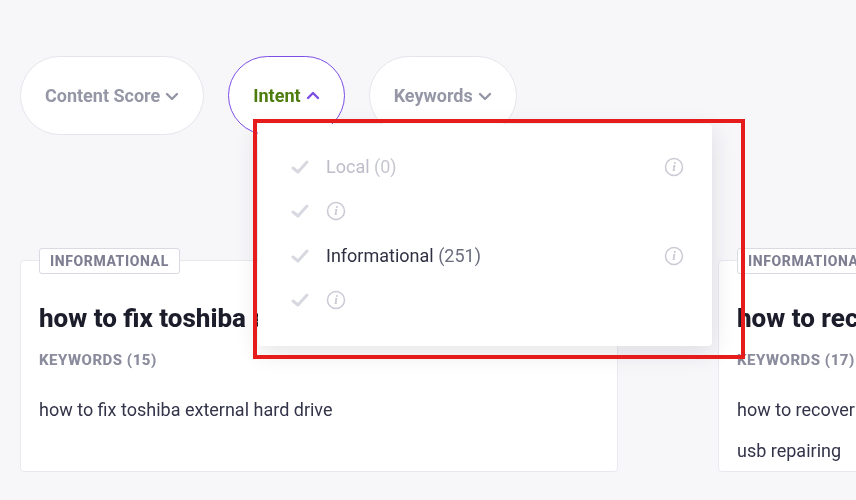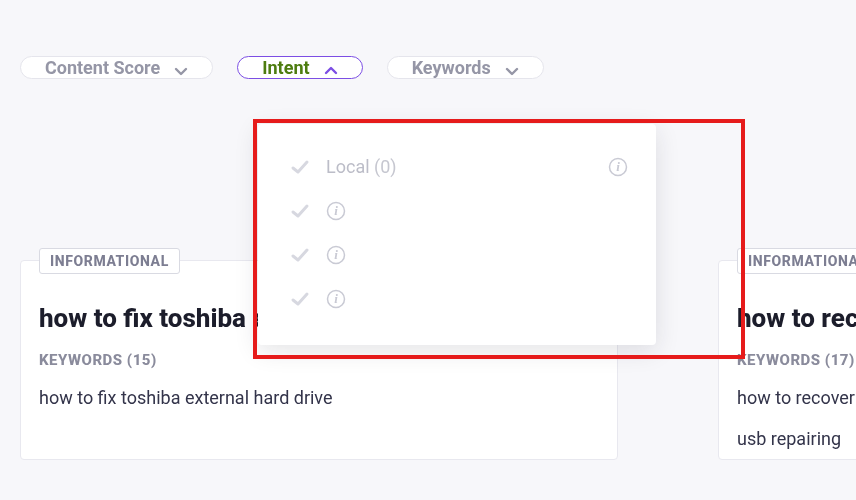--- a/index.html
+++ b/index.html
@@ -13,24 +13,24 @@
     }
     .filter-bar {
       display: flex;
       gap: 24px;
       padding: 56px 0 0 20px;
     }
     .pill {
       background: #ffffff;
       border: 1px solid #e5e5ec;
       border-radius: 999px;
-      padding: 0 24px;
+      padding: 28px 24px;
       display: inline-flex;
-      align-items: flex-end;
-      gap: 14px;
+      align-items: center;
+      gap: 5px;
       cursor: pointer;
       white-space: nowrap;
     }
     .pill-label {
       font-size: 18px;
       font-weight: 700;
       color: #9596a6;
     }
     .pill-active {
       border: 1.5px solid #7c4ee4;
@@ -51,21 +51,21 @@
       stroke-linejoin: round;
     }
     .pill-active .chev path {
       stroke: #7c4ee4;
     }
 
     .dropdown {
       position: absolute;
       top: 124px;
       left: 258px;
-      width: 398px;
+      width: 454px;
       background: #ffffff;
       border-radius: 4px;
       box-shadow: 0 6px 24px rgba(30, 30, 50, 0.12);
       padding: 20px 0 24px 0;
       z-index: 50;
     }
     .dropdown-highlight {
       position: absolute;
       top: 119px;
       left: 253px;
@@ -149,21 +149,21 @@
       color: #1c1d2b;
       margin: 6px 0 18px 0;
       white-space: nowrap;
       overflow: hidden;
     }
     .kw-head {
       font-size: 15px;
       font-weight: 800;
       letter-spacing: 0.5px;
       color: #8a8b9c;
-      margin-bottom: 8px;
+      margin-bottom: 20px;
     }
     .kw-item {
       font-size: 18px;
       color: #33344a;
       padding: 10px 0;
       white-space: nowrap;
     }
   </style>
 </head>
 <body>
@@ -222,20 +222,21 @@
       </svg>
       <svg class="dd-info" viewBox="0 0 20 20">
         <circle cx="10" cy="10" r="8.5"></circle>
         <text x="10" y="14" text-anchor="middle">i</text>
       </svg>
     </div>
     <div class="dd-item">
       <svg class="dd-check" viewBox="0 0 20 20">
         <path d="M3 11 L8 15 L17 5"></path>
       </svg>
+      <span class="dd-text">Informational <span class="dd-count">(251)</span></span>
       <svg class="dd-info" viewBox="0 0 20 20">
         <circle cx="10" cy="10" r="8.5"></circle>
         <text x="10" y="14" text-anchor="middle">i</text>
       </svg>
     </div>
     <div class="dd-item">
       <svg class="dd-check" viewBox="0 0 20 20">
         <path d="M3 11 L8 15 L17 5"></path>
       </svg>
       <svg class="dd-info" viewBox="0 0 20 20">

